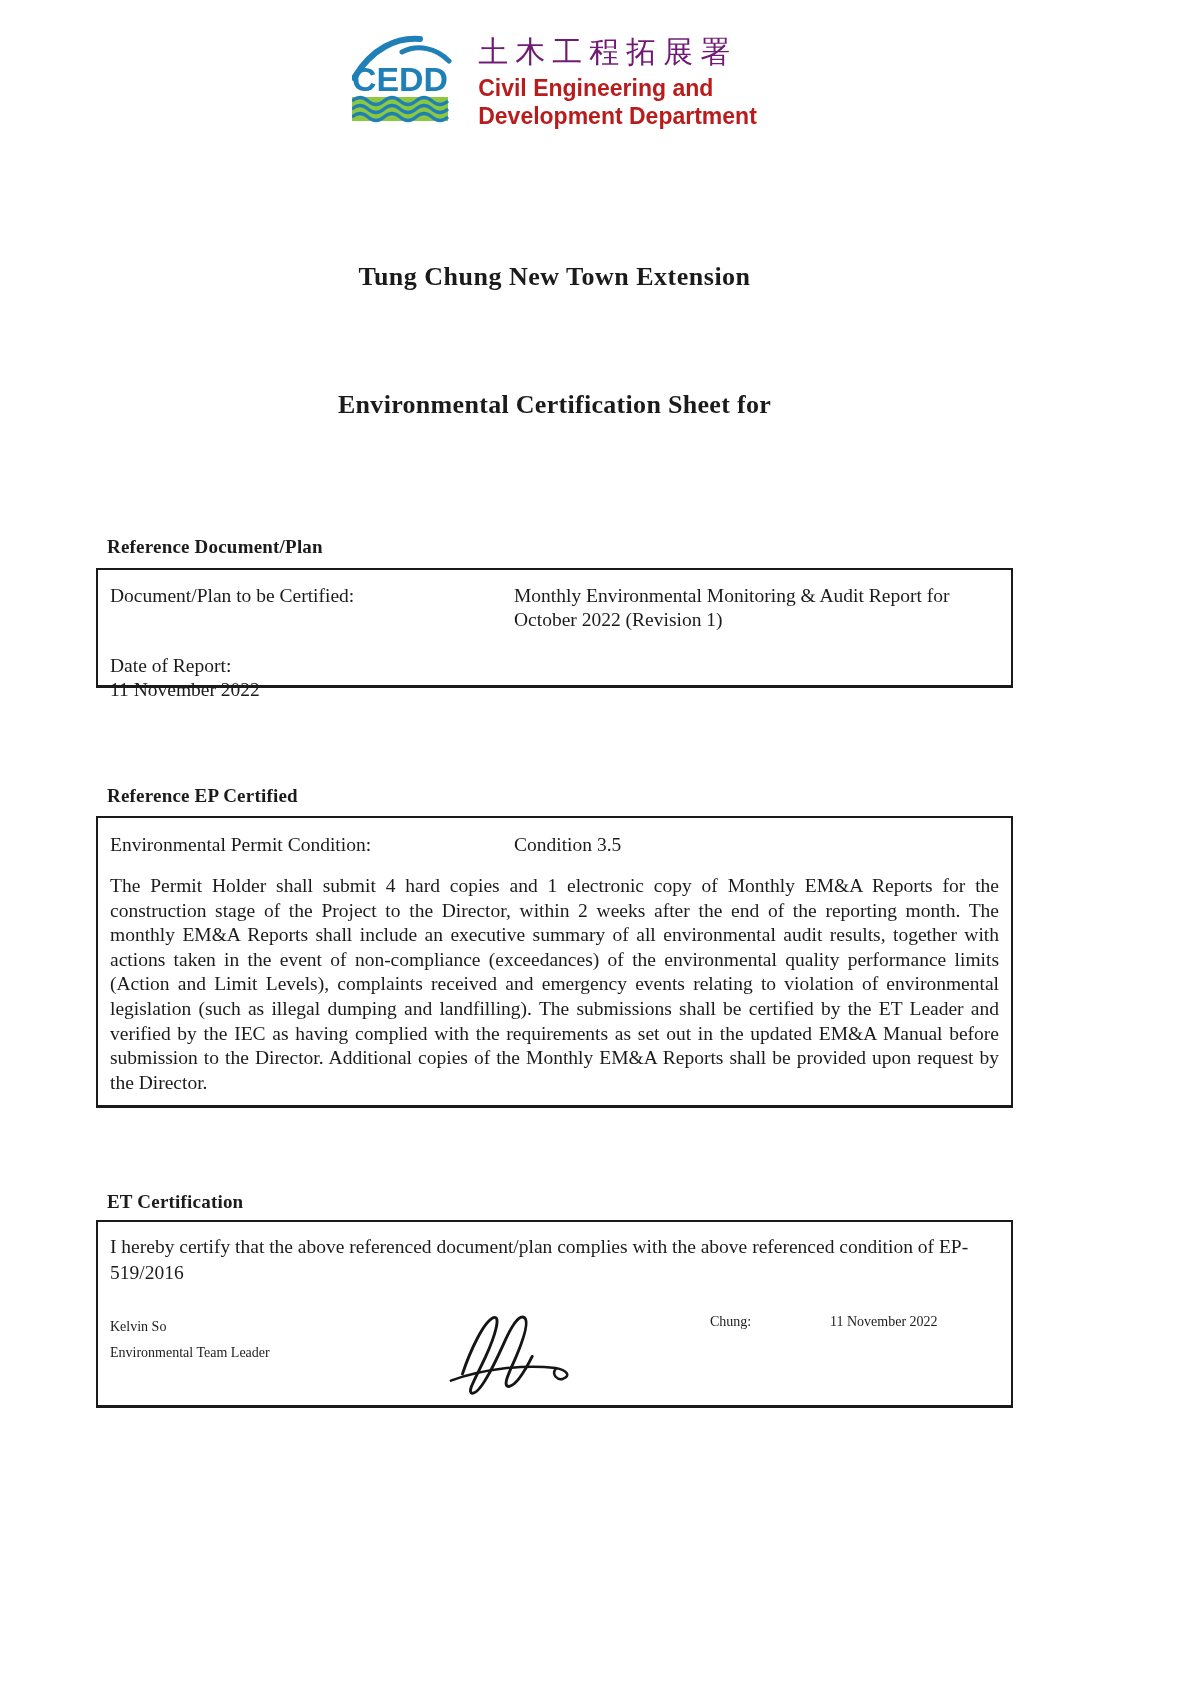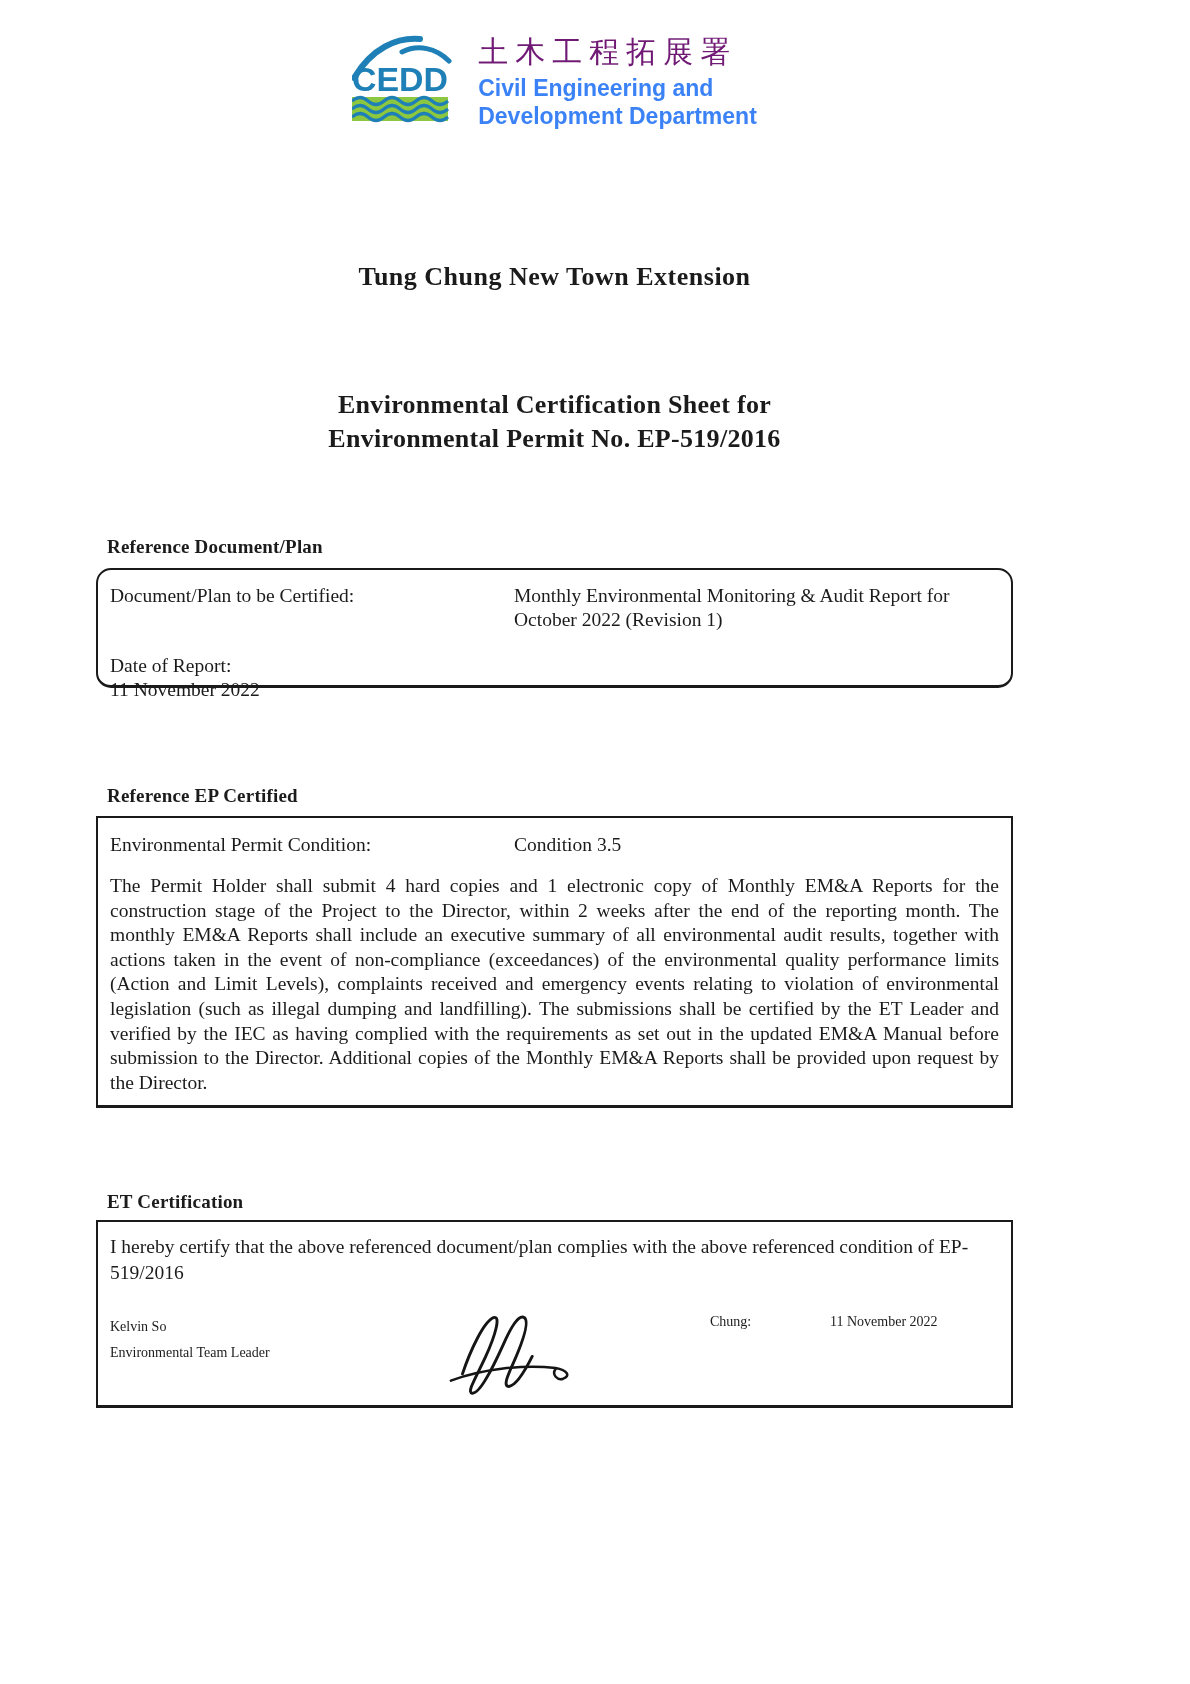--- a/index.html
+++ b/index.html
@@ -10,36 +10,36 @@
   .content{position:absolute;left:96px;top:0;width:917px;height:100%;}
 
   
   .logo-row{position:absolute;top:33px;left:0;width:100%;display:flex;justify-content:center;}
   .logo{display:flex;align-items:flex-start;gap:26px;}
   .logo-mark{width:100px;height:97px;flex:0 0 auto;}
   .logo-text{padding-top:2px;}
   .logo-cn{font-family:"DejaVu Sans", sans-serif;font-size:30px;letter-spacing:7px;
            color:#701a75;line-height:34px;white-space:nowrap;}
   .logo-en{font-family:"Liberation Sans", sans-serif;font-weight:bold;font-size:23px;
-           color:#3b82f6;line-height:28px;margin-top:5px;}
+           color:#b91c1c;line-height:28px;margin-top:5px;}
 
   
   .doc-title{position:absolute;top:262px;left:0;width:100%;text-align:center;
              font-size:26px;font-weight:bold;letter-spacing:0.5px;}
   .doc-subtitle{position:absolute;top:388px;left:0;width:100%;text-align:center;
                 font-size:26px;font-weight:bold;line-height:34px;letter-spacing:0.3px;}
 
   
   .sec-heading{position:absolute;left:11px;font-size:19px;font-weight:bold;letter-spacing:0.2px;}
   .h1{top:536px;} .h2{top:785px;} .h3{top:1191px;}
 
   
   .box{position:absolute;left:0;width:917px;border:2px solid #1a1a1a;border-bottom-width:3px;
        box-sizing:border-box;background:#fff;}
-  .box1{top:568px;height:120px;padding:14px 12px 0 12px;border-radius:15px;}
+  .box1{top:568px;height:120px;padding:14px 12px 0 12px;}
   .box2{top:816px;height:292px;padding:15px 12px 0 12px;}
   .box3{top:1220px;height:188px;padding:12px 12px 0 12px;}
 
   .field-row{display:flex;align-items:flex-start;font-size:19.5px;line-height:24px;}
   .field-label{width:404px;flex:0 0 auto;}
   .field-value{flex:1 1 auto;}
   .row-gap{margin-top:22px;flex-direction:column;}
 
   .condition-body{margin-top:17px;font-size:19.5px;line-height:24.6px;text-align:justify;}
 
@@ -73,21 +73,20 @@
             <div>Civil Engineering and</div>
             <div>Development Department</div>
           </div>
         </div>
       </div>
     </div>
 
     <div class="doc-title">Tung Chung New Town Extension</div>
     <div class="doc-subtitle">
       <div>Environmental Certification Sheet for</div>
-      <div>Environmental Permit No. EP-519/2016</div>
     </div>
 
     <div class="sec-heading h1">Reference Document/Plan</div>
     <div class="box box1">
       <div class="field-row">
         <div class="field-label">Document/Plan to be Certified:</div>
         <div class="field-value">Monthly Environmental Monitoring &amp; Audit Report for October 2022 (Revision 1)</div>
       </div>
       <div class="field-row row-gap">
         <div class="field-label">Date of Report:</div>

